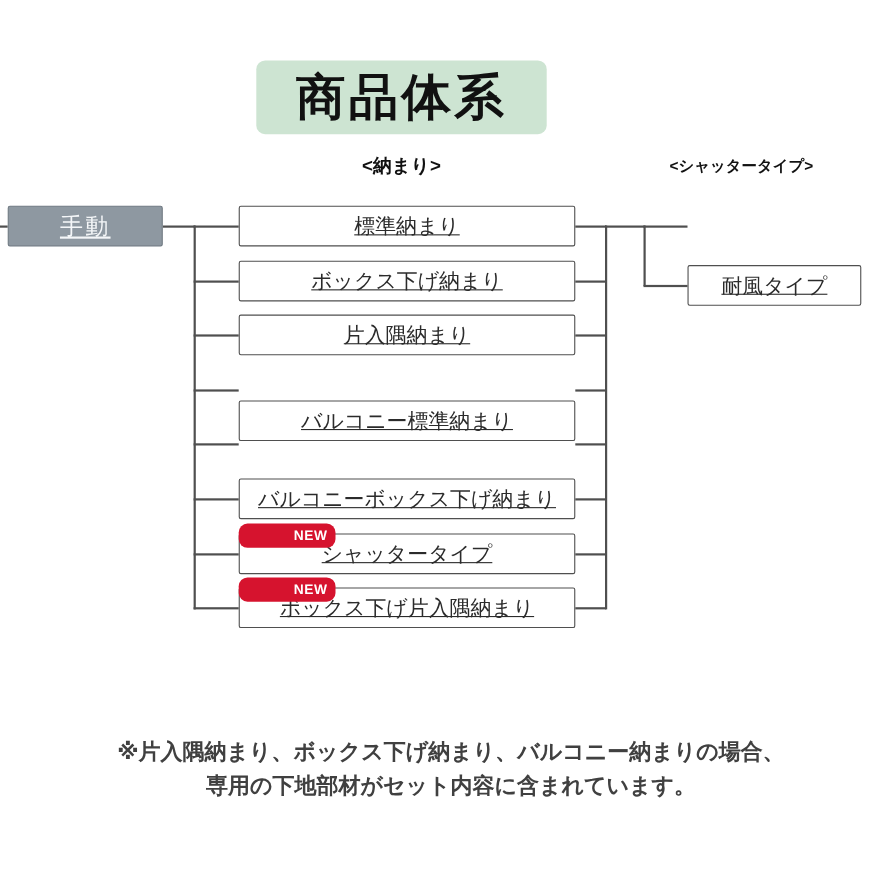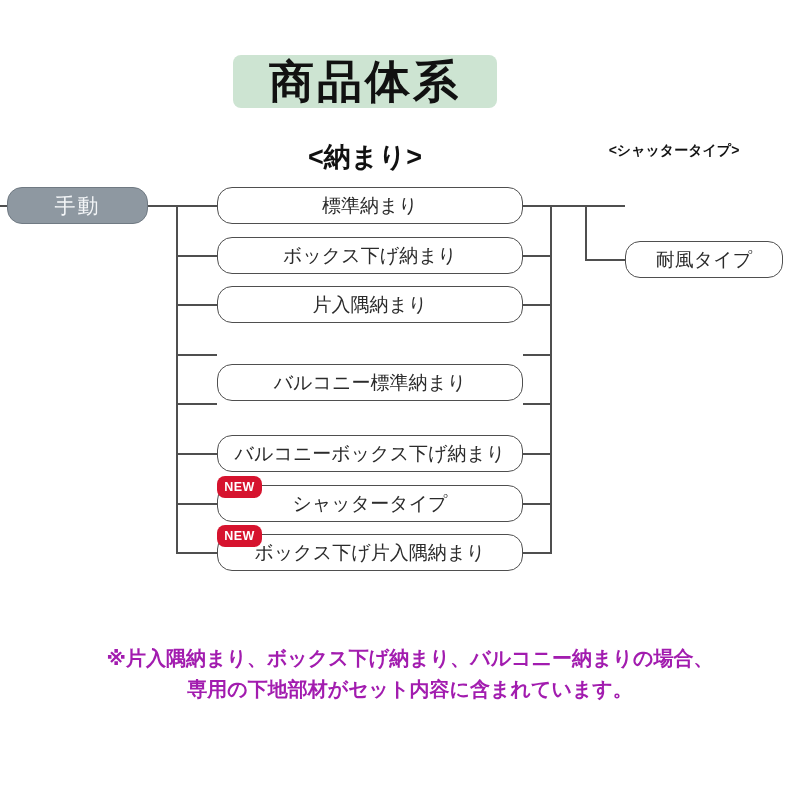--- a/index.html
+++ b/index.html
@@ -9,78 +9,80 @@
   }
   #canvas{
     position:relative;
     width:800px;
     height:800px;
     background:#ffffff;
     overflow:hidden;
   }
   .title-box{
     position:absolute;
-    left:233px; top:55px; width:264px; height:53px;
+    left:233px; top:55px; width:264px; height:67px;
     background:#cde4d2;
     border-radius:8px;
     display:flex; align-items:center; justify-content:center;
     font-size:45px; font-weight:900; color:#111111;
     letter-spacing:3px;
     z-index:2;
   }
   .col-header{
     position:absolute;
     font-weight:bold; color:#111111;
     text-align:center;
     z-index:2;
   }
-  .hdr-fitting{ left:233px; top:139px; width:264px; font-size:27px; }
+  .hdr-fitting{ left:233px; top:139px; width:264px; font-size:17px; }
   .hdr-shutter{ left:560px; top:142px; width:228px; font-size:14px; }
   .node{
     position:absolute;
     box-sizing:border-box;
     background:#ffffff;
     border:1.5px solid #4f4f4f;
-    border-radius:15px;
+    border-radius:2px;
     display:flex; align-items:center; justify-content:center;
     font-size:19px; color:#2b2b2b;
     z-index:2;
+    text-decoration:underline;
   }
   .root-node{
     left:7px; top:187px; width:141px; height:37px;
     background:#8e98a1;
     border:1.5px solid #707a83;
     color:#f4f6f8;
     font-size:21px;
     letter-spacing:2px;
   }
   .fit-node{ left:217px; width:306px; height:37px; }
   .shutter-node{ left:625px; width:158px; height:37px; }
   .new-badge{
     position:absolute;
     left:217px; width:45px; height:22px;
     background:#d6132e;
     border-radius:8px;
     display:flex; align-items:center; justify-content:center;
     color:#ffffff; font-size:12.5px; font-weight:bold;
     letter-spacing:0.5px;
     z-index:3;
+    padding-left:43px;
   }
   .hline,.vline{
     position:absolute;
     background:#4f4f4f;
     z-index:1;
   }
   .hline{ height:1.5px; }
   .vline{ width:1.5px; }
   .note{
     position:absolute;
-    left:60px; top:643px; width:700px;
+    left:60px; top:669px; width:700px;
     text-align:center;
-    font-size:20px; font-weight:600; color:#a21caf;
+    font-size:20px; font-weight:600; color:#404040;
     line-height:31px;
     z-index:2;
   }
 </style>
 </head>
 <body>
 
 <div id="canvas">
 
   <div class="title-box">商品体系</div>

